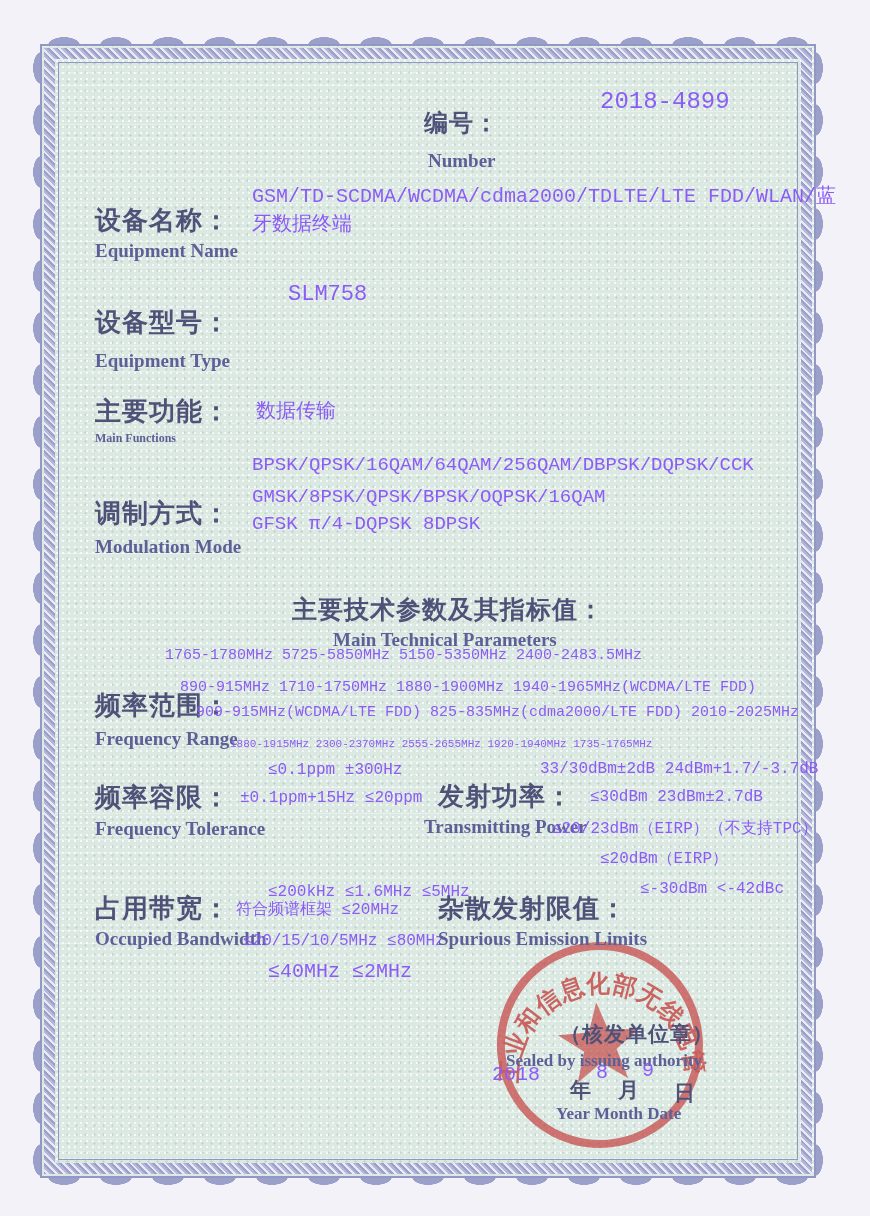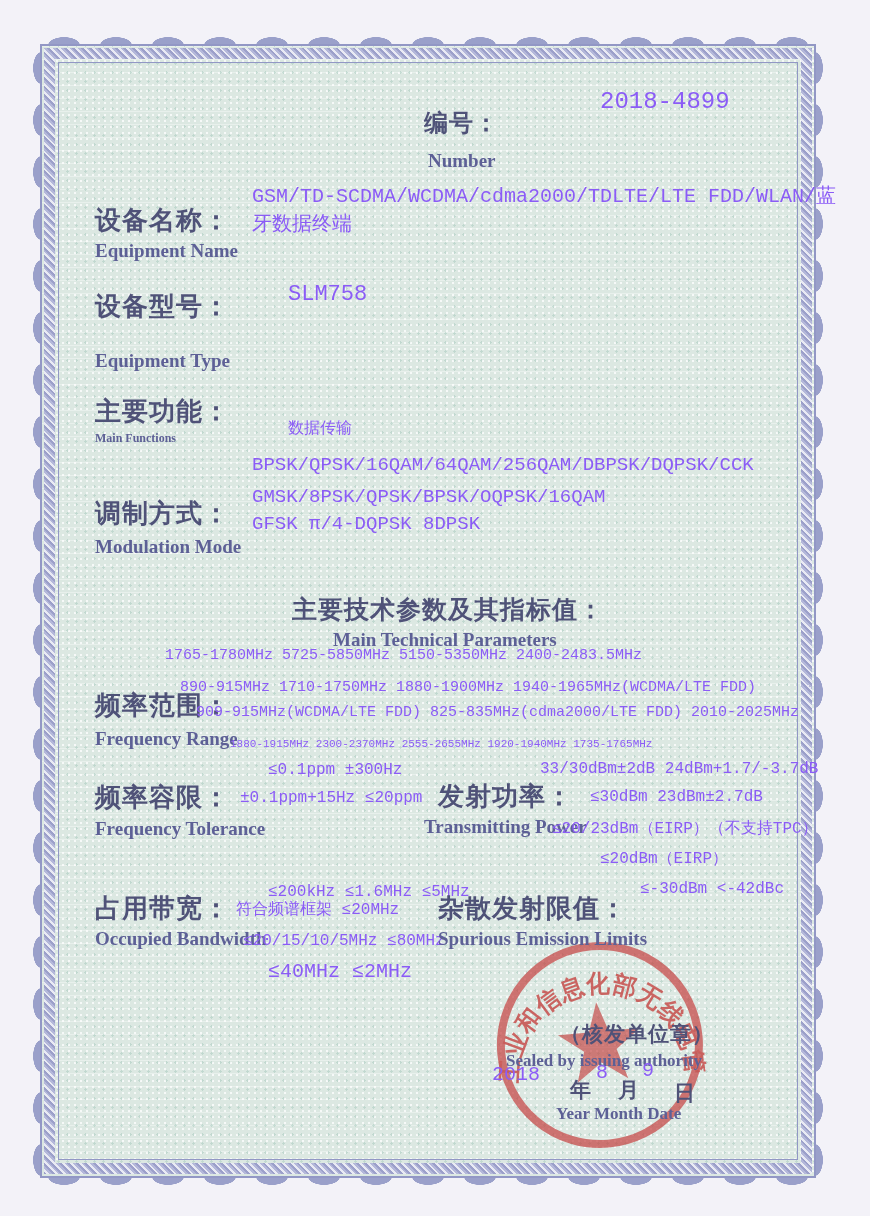--- a/index.html
+++ b/index.html
@@ -71,25 +71,25 @@
 <span class="t val" style="left:600px;top:88px;font-size:24px;">2018-4899</span>
 <span class="t zh" style="left:424px;top:110px;font-size:24px;">编号：</span>
 <span class="t en" style="left:428px;top:150px;font-size:19px;">Number</span>
 
 <span class="t val" style="left:252px;top:185px;font-size:20px;">GSM/TD-SCDMA/WCDMA/cdma2000/TDLTE/LTE FDD/WLAN/蓝</span>
 <span class="t val" style="left:252px;top:213px;font-size:20px;">牙数据终端</span>
 <span class="t zh" style="left:95px;top:206px;font-size:26px;">设备名称：</span>
 <span class="t en" style="left:95px;top:240px;font-size:19px;">Equipment Name</span>
 
 <span class="t val" style="left:288px;top:282px;font-size:22px;">SLM758</span>
-<span class="t zh" style="left:95px;top:292px;font-size:26px;">设备型号：</span>
+<span class="t zh" style="left:95px;top:308px;font-size:26px;">设备型号：</span>
 <span class="t en" style="left:95px;top:342px;font-size:19px;margin-top:8px;">Equipment Type</span>
 
 <span class="t zh" style="left:95px;top:397px;font-size:26px;">主要功能：</span>
-<span class="t val" style="left:256px;top:420px;font-size:16px;margin-left:32px;">数据传输</span>
+<span class="t val" style="left:256px;top:400px;font-size:20px;">数据传输</span>
 <span class="t en" style="left:95px;top:432px;font-size:12px;">Main Functions</span>
 
 <span class="t val" style="left:252px;top:455px;font-size:19px;">BPSK/QPSK/16QAM/64QAM/256QAM/DBPSK/DQPSK/CCK</span>
 <span class="t val" style="left:252px;top:487px;font-size:19px;">GMSK/8PSK/QPSK/BPSK/OQPSK/16QAM</span>
 <span class="t zh" style="left:95px;top:499px;font-size:26px;">调制方式：</span>
 <span class="t val" style="left:252px;top:514px;font-size:19px;">GFSK π/4-DQPSK 8DPSK</span>
 <span class="t en" style="left:95px;top:536px;font-size:19px;">Modulation Mode</span>
 
 <span class="t zh" style="left:292px;top:596px;font-size:25px;">主要技术参数及其指标值：</span>
 <span class="t en" style="left:333px;top:629px;font-size:19px;">Main Technical Parameters</span>

